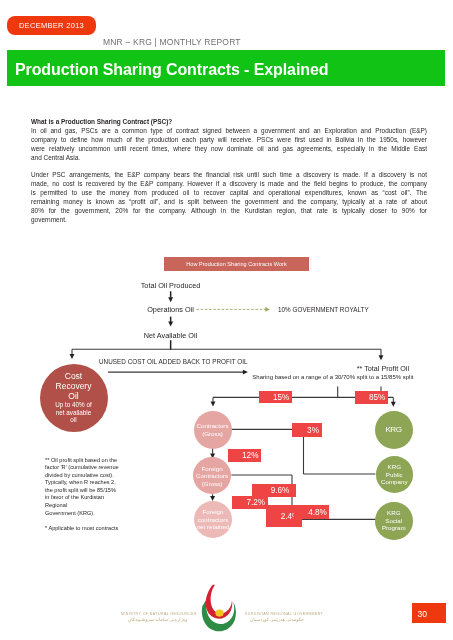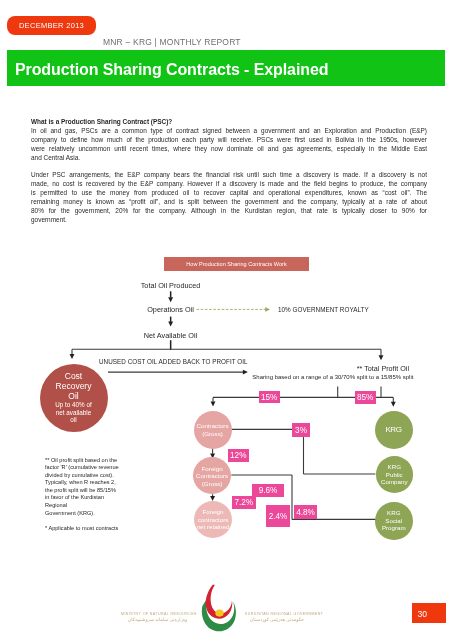--- a/index.html
+++ b/index.html
@@ -25,21 +25,21 @@
   .small{position:absolute;color:#231f20;font-size:6.0px;white-space:nowrap;}
   .circ{position:absolute;border-radius:50%;display:flex;flex-direction:column;align-items:center;justify-content:center;color:#fff;text-align:center;}
   .c-red{background:#B05048;}
   .c-pink{background:#E5A5A2;}
   .c-pink-faded{background:#ECB9B6;}
   .c-green{background:#8DA554;}
   .circ .l{line-height:10.1px;font-size:8.5px;}
   .circ .kl{line-height:10px;font-size:8.1px;letter-spacing:-0.5px;}
   .circ .s{line-height:7.7px;font-size:6.3px;}
   .circ .m{line-height:7.5px;font-size:6.2px;}
-  .pct{position:absolute;background:#ec4899;color:#fff;font-size:8.2px;display:flex;align-items:center;justify-content:center;}
+  .pct{position:absolute;background:#ef4444;color:#fff;font-size:8.2px;display:flex;align-items:center;justify-content:center;padding-left:12px;}
   .fnote{position:absolute;left:45px;top:456.7px;width:110px;font-size:5.6px;color:#231f20;}
   .fnote .ln{line-height:7.56px;height:7.56px;white-space:nowrap;}
   .fnote .gap{height:7.56px;}
 
   
   .footer{position:absolute;left:0;top:0;width:407px;height:640px;}
   .fx{position:absolute;color:#B9A87A;white-space:nowrap;}
   .fx.en{font-size:3.6px;letter-spacing:.4px;}
   .fx.ku{font-size:4.6px;letter-spacing:0;direction:rtl;}
   .pagebox{position:absolute;left:412px;top:603px;width:34px;height:20px;background:#F0380F;}

